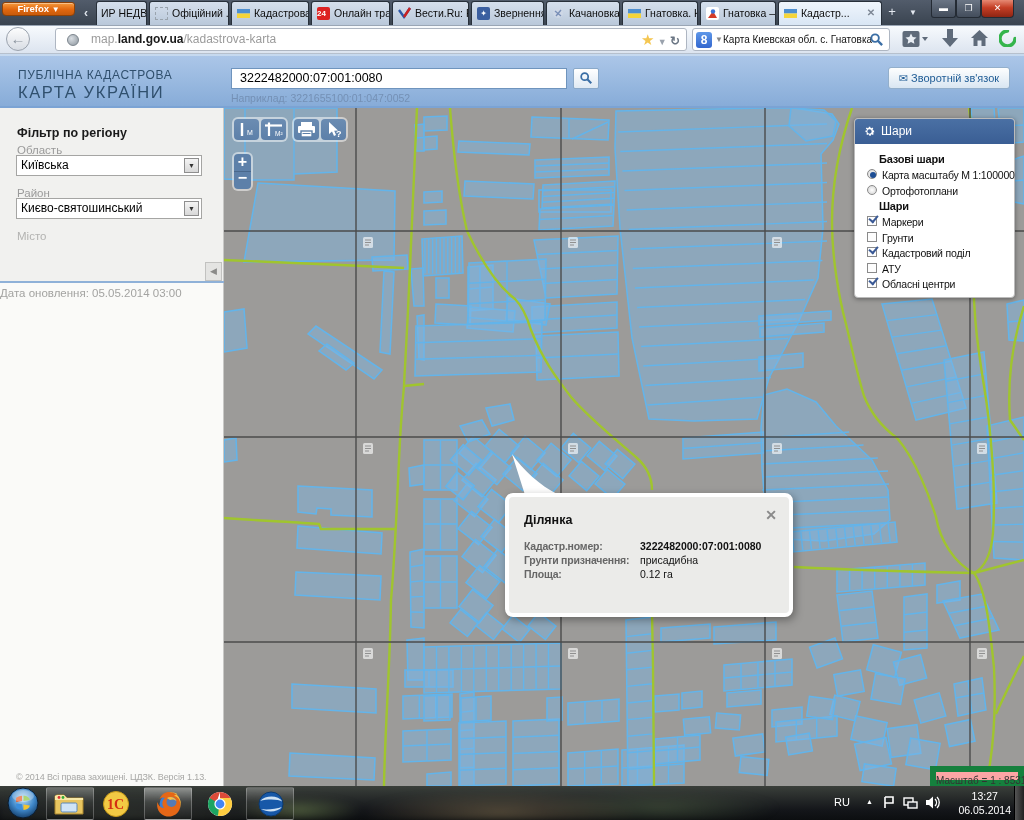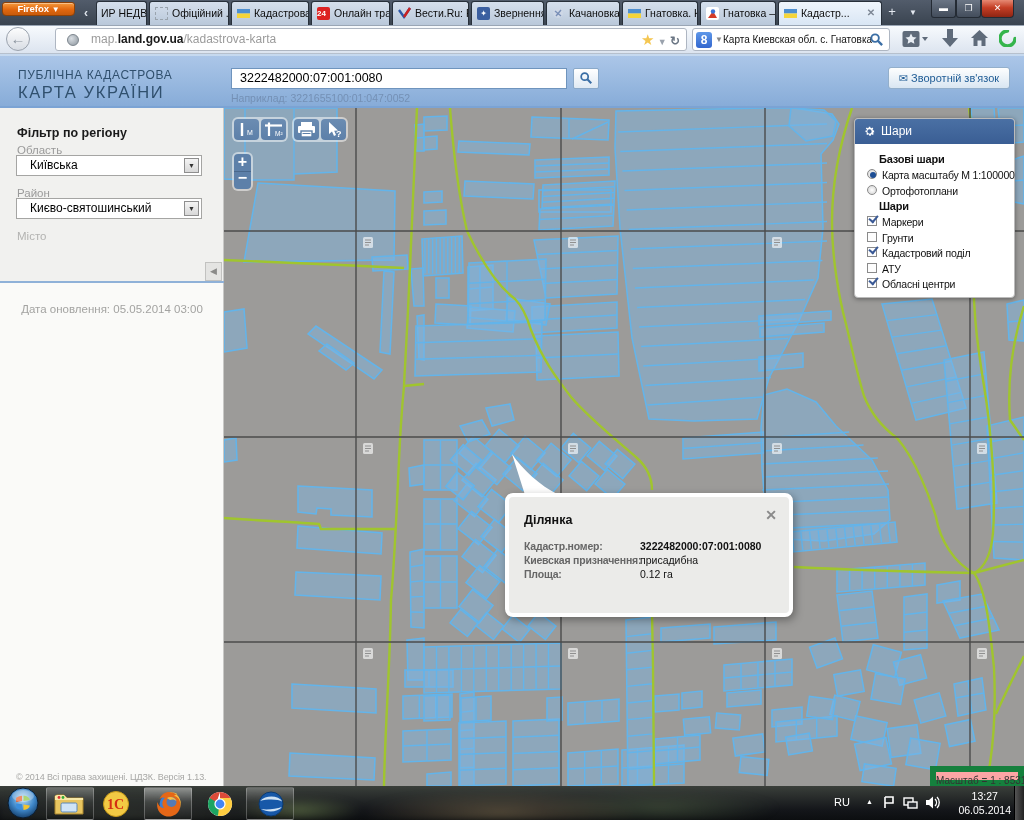--- a/index.html
+++ b/index.html
@@ -36,28 +36,28 @@
 #logo .l2{font-size:16.5px;letter-spacing:1.6px;margin-top:1px}
 #hsearch{position:absolute;left:231px;top:12px;width:336px;height:21px;border:1px solid #6f94bd;background:#fff;font-size:12.5px;line-height:19px;padding-left:8px;color:#000;font-family:"Liberation Sans",sans-serif}
 #hsbtn{position:absolute;left:573px;top:12px;width:26px;height:21px;background:linear-gradient(#fff,#dfe9f3);border:1px solid #8aa9c9;border-radius:2px}
 #hint{position:absolute;left:231px;top:36px;font-size:10.5px;color:#7490b5}
 #feedback{position:absolute;right:14px;top:11px;width:122px;height:22px;background:linear-gradient(#fdfefe,#d9e6f2);border:1px solid #93afcb;border-radius:3px;font-size:11px;color:#1f5c95;text-align:center;line-height:20px}
 
 #sidebar{position:absolute;left:0;top:108px;width:224px;height:678px;background:#f1f1ef;border-right:1px solid #c8c8c6}
 #sidebar h3{position:absolute;left:17px;top:18px;font-size:12.5px;color:#1a1a1a}
 .flabel{position:absolute;left:17px;font-size:11.5px;color:#9a9a9a}
 .flabel.dis{color:#b3b3b1}
-.sel{position:absolute;left:16px;width:186px;height:21px;background:#fff;border:1px solid #a5a5a3;font-size:12px;line-height:19px;color:#000;padding-left:13px}
+.sel{position:absolute;left:16px;width:186px;height:21px;background:#fff;border:1px solid #a5a5a3;font-size:12px;line-height:19px;color:#000;padding-left:4px}
 .sel .db{position:absolute;right:2px;top:2px;width:15px;height:15px;background:linear-gradient(#f4f4f4,#d8d8d8);border:1px solid #8e8e8e;text-align:center;line-height:13px;font-size:7px;color:#333}
 .sel.dis{background:#ededeb;color:#9a9a98}
 .sel.dis .db{opacity:.55}
 #collapse{position:absolute;right:1px;top:154px;width:17px;height:19px;background:#e4e4e2;border:1px solid #c2c2c0;color:#8a8a88;font-size:9px;text-align:center;line-height:17px}
 #sideline{position:absolute;left:0;top:173px;width:224px;height:2px;background:#8fb1d8}
 #sidebot{position:absolute;left:0;top:175px;width:223px;height:503px;background:#fafaf8}
-#dateupd{position:absolute;left:0;top:20px;width:224px;text-align:center;font-size:11.5px;color:#a3a3a1}
+#dateupd{position:absolute;left:0;top:4px;width:224px;text-align:left;font-size:11.5px;color:#a3a3a1}
 #copyr{position:absolute;left:16px;top:489px;font-size:9px;letter-spacing:-0.1px;color:#a7a7a5;white-space:nowrap}
 
 #map{position:absolute;left:224px;top:108px;width:800px;height:678px;background:#9c9b99;overflow:hidden}
 
 .mgrp{position:absolute;background:rgba(255,255,255,.5);border-radius:6px;padding:2px;display:flex;gap:2px}
 .mbtn{width:25px;height:21px;background:linear-gradient(#6b8cb2,#5d80a9);border-radius:4px;position:relative}
 #zoomctl{position:absolute;left:8px;top:44px;background:rgba(255,255,255,.5);border-radius:6px;padding:2px;width:21px}
 .zbtn{width:17px;height:17px;background:#5d80a9;color:#fff;font-size:16px;font-weight:bold;text-align:center;line-height:15px}
 .zbtn.zp{border-radius:4px 4px 0 0;border-bottom:1px solid #49688c;height:18px}
 .zbtn.zm{border-radius:0 0 4px 4px;line-height:12px}
@@ -619,21 +619,21 @@
       <path d="M7 6 C18 22 34 37 54 47 L20 47 Z" fill="#fff"></path>
     </svg>
   <div id="popup">
     <h4>Ділянка</h4>
       <div class="px">✕</div>
     <div id="ptable">
       <div class="row">
           <span class="lbl">Кадастр.номер:</span>
           <b>3222482000:07:001:0080</b>
         </div>
-      <div class="row"><span class="lbl">Киевская призначення:</span>присадибна</div>
+      <div class="row"><span class="lbl">Грунти призначення:</span>присадибна</div>
       <div class="row"><span class="lbl">Площа:</span>0.12 га</div>
     </div>
   </div>
   <div id="scalebox">Масштаб = 1 : 8531</div>
 </div>
 
 <div id="taskbar">
   <div id="tbblur"></div>
   <svg id="orb" width="34" height="32" viewBox="0 0 34 32" style="position:absolute;left:6px;top:1px">
     <defs>

